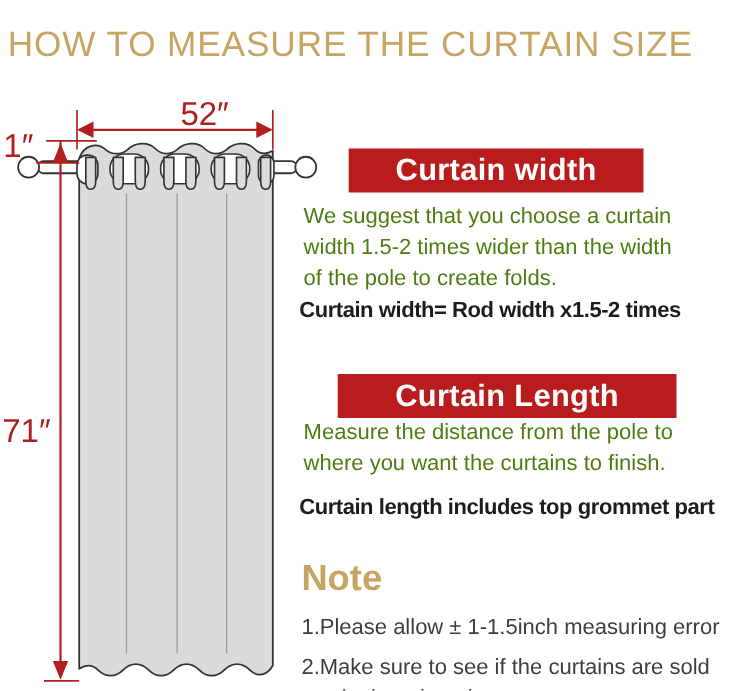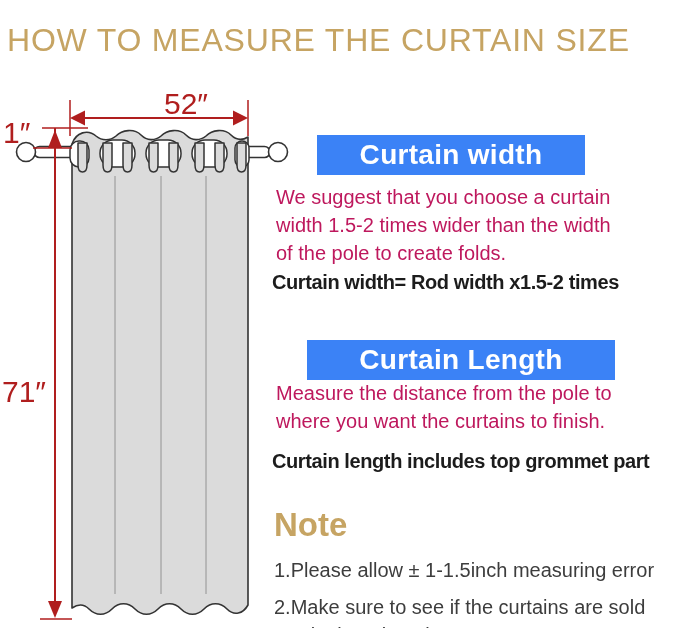--- a/index.html
+++ b/index.html
@@ -24,34 +24,34 @@
   .diagram-wrap {
     position: absolute;
     left: 0;
     top: 80px;
     width: 300px;
     height: 548px;
     text-align: right;
   }
   .section-heading {
     position: absolute;
-    background: #3b82f6;
+    background: #b91c1c;
     color: #ffffff;
     font-weight: bold;
     font-size: 28px;
     display: flex;
     align-items: center;
     justify-content: center;
     letter-spacing: 0.3px;
   }
   .hd-width  { left: 317px; top: 135px; width: 268px; height: 40px; }
   .hd-length { left: 307px; top: 340px; width: 308px; height: 40px; }
   .body-text {
     position: absolute;
-    color: #be185d;
+    color: #4d7c0f;
     font-size: 20px;
     line-height: 28px;
     white-space: pre-line;
   }
   .para-width  { left: 276px; top: 183px; }
   .para-length { left: 276px; top: 379px; }
   .formula {
     position: absolute;
     color: #1c1c1c;
     font-size: 20px;

